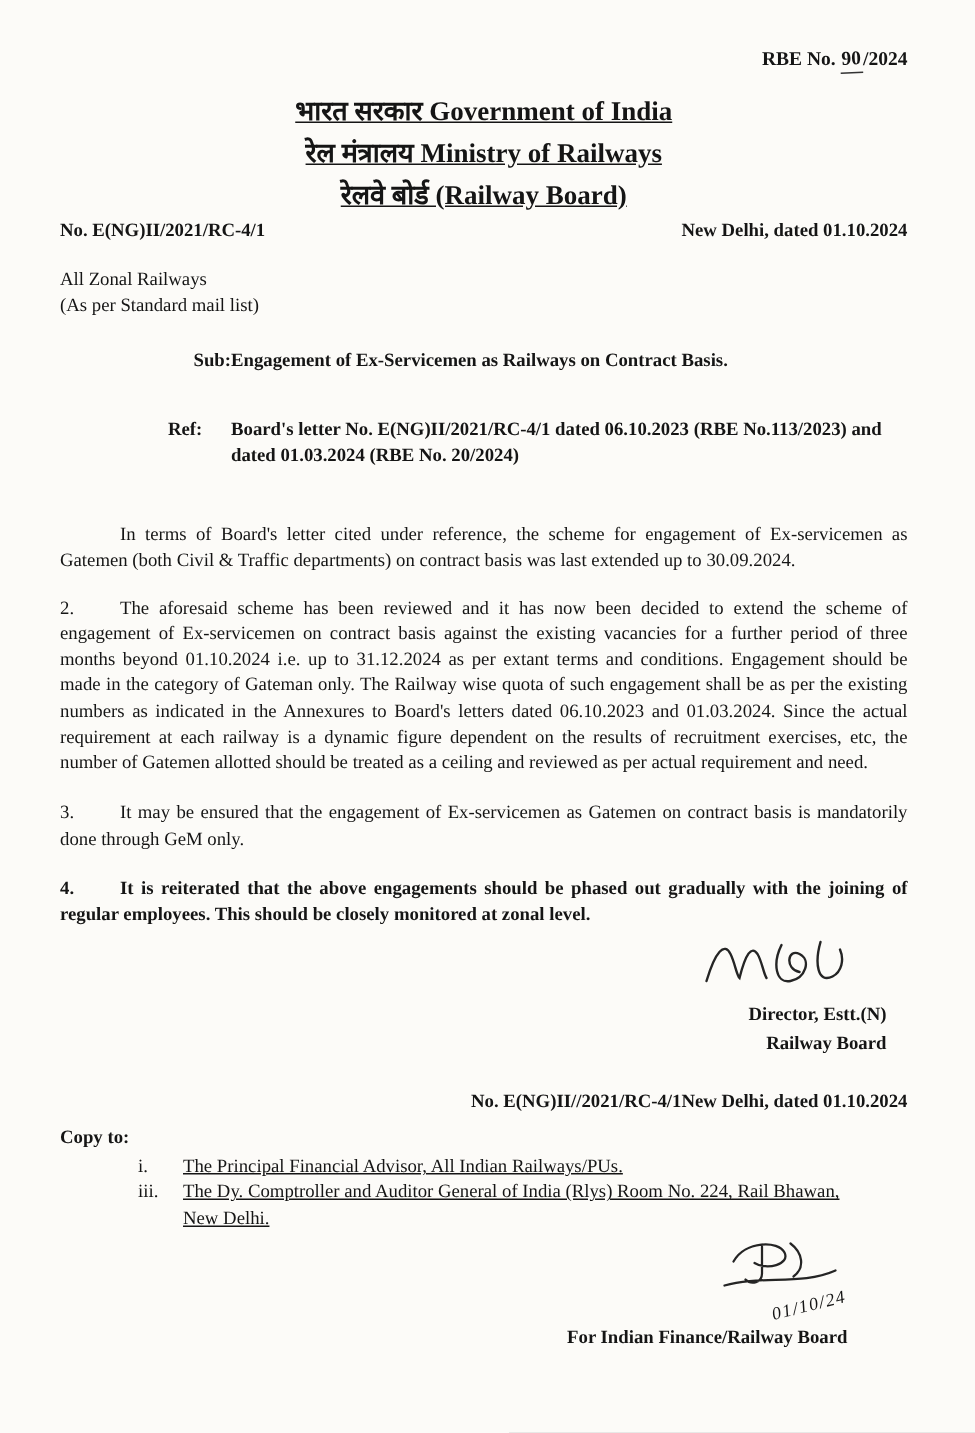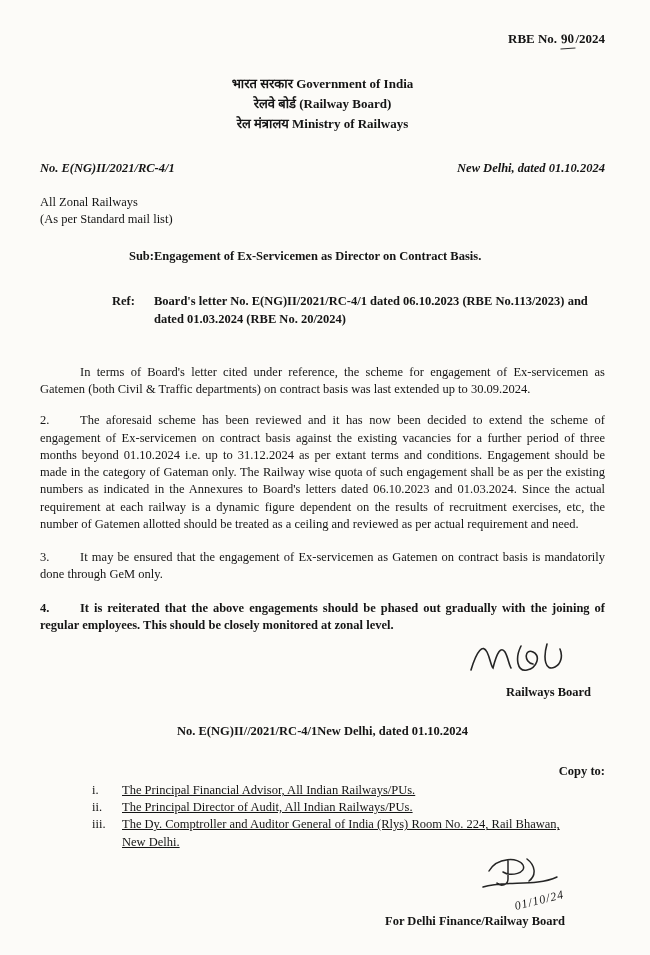--- a/index.html
+++ b/index.html
@@ -7,71 +7,71 @@
     width:650px; height:955px; margin:0 auto; background:#fcfbf8;
     font-family:"Liberation Serif", serif; color:#151515;
     box-sizing:border-box; padding:30px 45px 18px 40px;
     font-size:12.5px; line-height:1.38; overflow:hidden; position:relative;
   }
   .b { font-weight:bold; }
   .right { text-align:right; }
   .center { text-align:center; }
   .rbe-line { font-size:13px; }
   .rbe-hand { display:inline-block; transform:rotate(-3deg); border-bottom:1px solid #333; padding:0 1px; }
-  .org-block { margin-top:25px; line-height:1.55; font-size:13px; }
-  .ref-row { display:flex; justify-content:space-between; margin-top:26px; align-items:flex-end;font-style:italic; }
+  .org-block { margin-top:12px; line-height:1.55; font-size:18px;text-decoration:underline; }
+  .ref-row { display:flex; justify-content:space-between; align-items:flex-end; }
   .addressee { margin-top:16px; }
   .sub-block, .ref-block { display:flex; margin-left:72px; margin-right:10px; }
   .sub-block { margin-top:20px;text-align:right; }
   .ref-block { margin-top:28px; }
   .lbl { width:42px; flex:0 0 42px; }
   .para { text-align:justify; margin-top:14px; }
   .para .pnum { display:inline-block; width:40px; }
   .indent-first { text-indent:40px; margin-top:36px; }
   .sig-block { margin-top:2px; text-align:right; padding-right:14px; line-height:1.45; }
   .sig-scribble { margin-right:18px; }
-  .second-ref-row { display:flex; justify-content:center; margin-top:22px; }
-  .copy-label { margin-top:22px;text-align:right; }
+  .second-ref-row { display:flex; justify-content:flex-end; margin-top:22px; }
+  .copy-label { margin-top:7px; }
   .copy-list { margin-top:2px; }
   .copy-item { display:flex; margin-left:52px; }
   .rnum { width:30px; flex:0 0 30px; }
   .itext { flex:1; padding-right:30px;text-decoration:underline; }
   .sig2-block { text-align:right; padding-right:40px; margin-top:2px; line-height:1.2; }
   .hand-date { display:inline-block; transform:rotate(-14deg); font-style:italic; font-size:12px; letter-spacing:1px; }
   .for-member { margin-top:6px; }
 </style>
 </head>
 <body>
 
 <div class="page">
 
   <div class="rbe-line right b">
     <span>RBE No.</span>
     <span class="rbe-hand">90</span><span>/2024</span>
   </div>
 
   <div class="org-block center b">
     <div>भारत सरकार Government of India</div>
+    <div>रेल मंत्रालय Ministry of Railways</div>
     <div>रेलवे बोर्ड (Railway Board)</div>
-    <div>रेल मंत्रालय Ministry of Railways</div>
   </div>
 
   <div class="ref-row b">
     <span>No. E(NG)II/2021/RC-4/1</span>
     <span>New Delhi, dated  01.10.2024</span>
   </div>
 
   <div class="addressee">
     <div>All Zonal Railways</div>
     <div>(As per Standard mail list)</div>
   </div>
 
   <div class="sub-block b">
     <span class="lbl">Sub:</span>
-    <span>Engagement of Ex-Servicemen as Director on Contract Basis.</span>
+    <span>Engagement of Ex-Servicemen as Railways on Contract Basis.</span>
   </div>
 
   <div class="ref-block b">
     <span class="lbl">Ref:</span>
     <span>Board's letter No. E(NG)II/2021/RC-4/1 dated 06.10.2023 (RBE No.113/2023) and dated 01.03.2024 (RBE No. 20/2024)</span>
   </div>
 
   <div class="para indent-first">In terms of Board's letter cited under reference, the scheme for engagement of Ex-servicemen as Gatemen (both Civil &amp; Traffic departments) on contract basis was last extended up to 30.09.2024.</div>
 
   <div class="para">
@@ -83,47 +83,44 @@
   </div>
 
   <div class="para" style="margin-top:16px;font-weight:bold;">
     <span class="pnum">4.</span><span>It is reiterated that the above engagements should be phased out gradually with the joining of regular employees. This should be closely monitored at zonal level.</span>
   </div>
 
   <div class="sig-block b">
     <svg class="sig-scribble" width="110" height="42" viewBox="0 0 110 42">
       <path d="M8 34 C14 14 20 8 24 16 C27 22 28 30 30 32 C34 16 38 10 42 16 C45 21 46 29 48 32 M58 10 C52 22 54 36 64 34 C74 32 78 20 70 16 C62 12 60 26 70 28 M84 8 C80 22 82 36 92 31 C98 28 100 20 97 13" stroke="#252525" fill="none" stroke-width="1.6" stroke-linecap="round"></path>
     </svg>
-    <div>Railways Board</div>
+    <div>Director, Estt.(N)</div>
+    <div>Railway Board</div>
   </div>
 
   <div class="second-ref-row b">
     <span>No. E(NG)II//2021/RC-4/1</span>
     <span>New Delhi, dated  01.10.2024</span>
   </div>
 
   <div class="copy-label b">Copy to:</div>
   <div class="copy-list">
     <div class="copy-item">
       <span class="rnum">i.</span>
       <span class="itext">The Principal Financial Advisor, All Indian Railways/PUs.</span>
     </div>
     <div class="copy-item">
-      <span class="rnum">ii.</span>
-      <span class="itext">The Principal Director of Audit, All Indian Railways/PUs.</span>
-    </div>
-    <div class="copy-item">
       <span class="rnum">iii.</span>
       <span class="itext">The Dy. Comptroller and Auditor General of India (Rlys) Room No. 224, Rail Bhawan, New Delhi.</span>
     </div>
   </div>
 
   <div class="sig2-block">
     <svg width="90" height="36" viewBox="0 0 90 36">
       <path d="M14 18 C22 4 44 4 48 12 C52 20 36 24 28 19 M33 8 L33 26 C33 32 26 34 22 30 M52 6 C60 12 62 22 54 28 M8 34 C32 27 60 34 82 24" stroke="#252525" fill="none" stroke-width="1.5" stroke-linecap="round"></path>
     </svg>
     <div>
       <span class="hand-date">01/10/24</span>
     </div>
-    <div class="for-member b">For Delhi Finance/Railway Board</div>
+    <div class="for-member b">For Indian Finance/Railway Board</div>
   </div>
 
 </div>
 
 </body></html>

